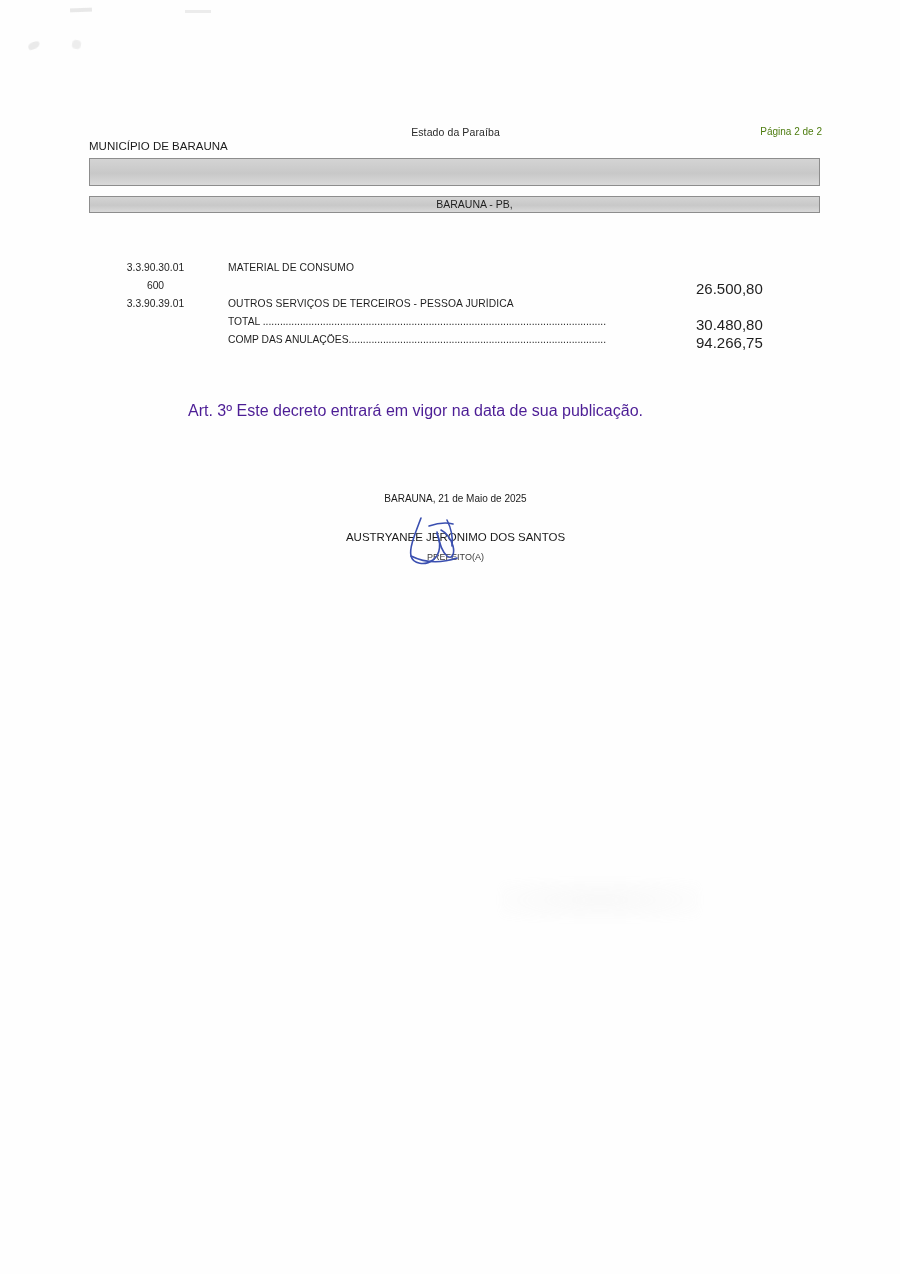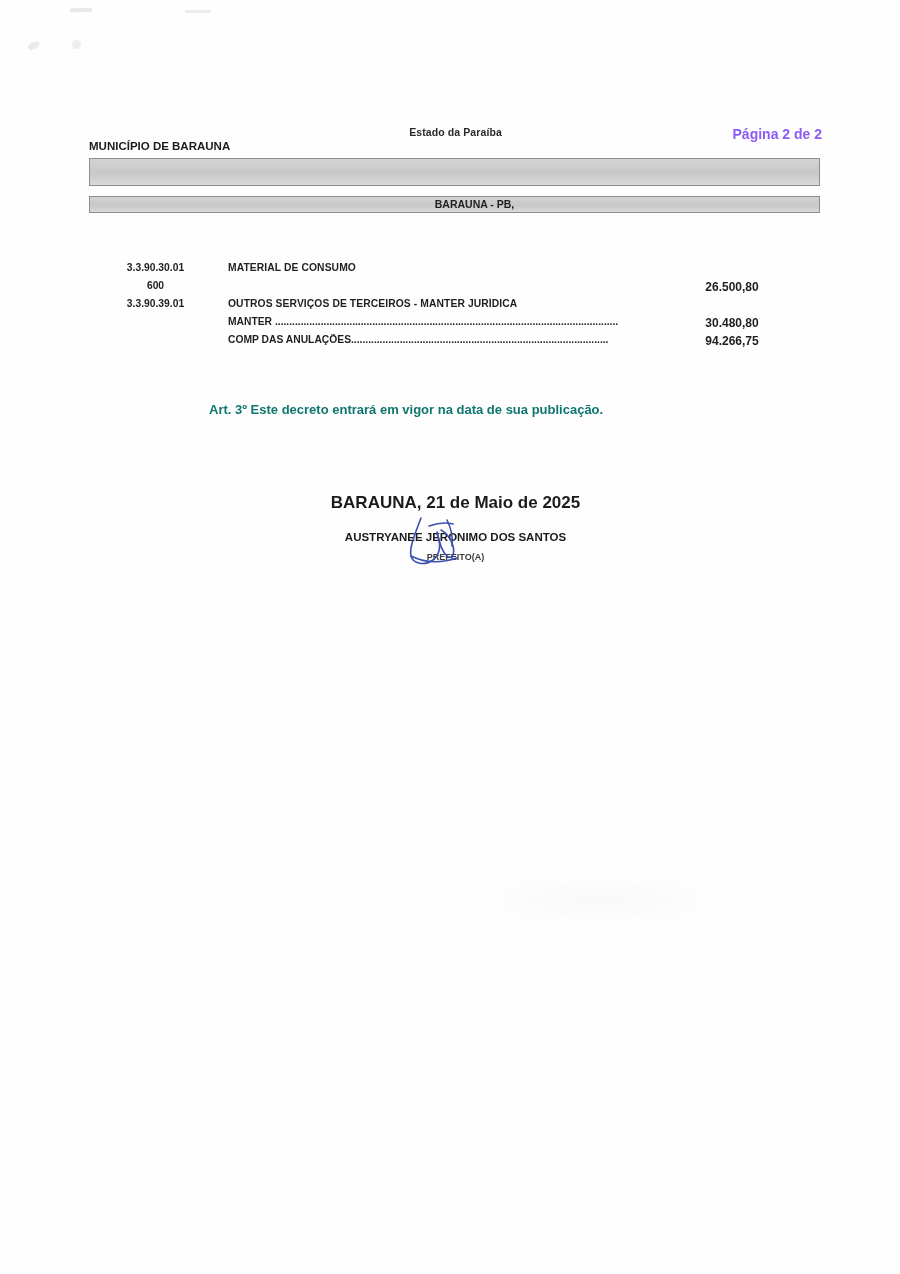--- a/index.html
+++ b/index.html
@@ -13,21 +13,20 @@
     position: relative;
     font-family: "Liberation Sans", sans-serif;
     color: #1a1a1a;
     overflow: hidden;
   }
 
   .page {
     position: absolute;
     inset: 0;
     background: #fefefe;
-    font-weight: bold;
   }
 
   
   .artifact {
     position: absolute;
     opacity: 0.30;
     pointer-events: none;
   }
   .artifact.a1 {
     left: 70px; top: 8px; width: 22px; height: 4px;
@@ -81,22 +80,22 @@
     position: absolute;
     left: 0; right: 0;
     top: 14px;
     font-size: 11.5px;
     color: #1c1c1c;
   }
   .page-number {
     position: absolute;
     right: 0;
     top: 0;
-    font-size: 14px;
-    color: #8b5cf6;
+    font-size: 10px;
+    color: #4d7c0f;
     padding-left: 32px;
   }
 
   
   .banner {
     position: absolute;
     left: 89px;
     width: 731px;
     border: 1px solid #8d8d8d;
     background: linear-gradient(180deg, #d4d4d4 0%, #c8c8c8 55%, #d9d9d9 100%);
@@ -143,49 +142,49 @@
   .row .desc {
     position: absolute;
     left: 139px;
     right: 120px;
     font-size: 10.3px;
     overflow: hidden;
     text-overflow: clip;
   }
   .row .amount {
     position: absolute;
-    right: 35px;
+    right: 16px;
     width: 110px;
-    text-align: center;
-    font-size: 12px;
+    text-align: left;
+    font-size: 15px;
   }
   .row.head .desc {
     letter-spacing: 0.1px;
   }
   .row.total .desc {
     left: 139px;
   }
 
   
   .article {
     position: absolute;
-    left: 209px;
+    left: 188px;
     top: 402px;
-    font-size: 13px;
-    color: #0f766e;
+    font-size: 16px;
+    color: #4c1d95;
   }
 
   
   .sign-date {
     position: absolute;
     left: 89px;
     top: 493px;
     width: 733px;
     text-align: center;
-    font-size: 17px;
+    font-size: 10px;
     color: #1b1b1b;
   }
   .sign-name {
     position: absolute;
     left: 89px;
     top: 531px;
     width: 733px;
     text-align: center;
     font-size: 11.5px;
     color: #1b1b1b;
@@ -238,26 +237,26 @@
       <span class="code">3.3.90.30.01</span>
       <span class="desc">MATERIAL DE CONSUMO</span>
       <span class="amount"></span>
     </div>
     <div class="row">
       <span class="code">600</span>
       <span class="amount">26.500,80</span>
     </div>
     <div class="row head">
       <span class="code">3.3.90.39.01</span>
-      <span class="desc">OUTROS SERVIÇOS DE TERCEIROS -  MANTER JURÍDICA</span>
+      <span class="desc">OUTROS SERVIÇOS DE TERCEIROS -  PESSOA JURÍDICA</span>
       <span class="amount"></span>
     </div>
     <div class="row total">
       <span class="code"></span>
-      <span class="desc">MANTER ........................................................................................................................</span>
+      <span class="desc">TOTAL ........................................................................................................................</span>
       <span class="amount">30.480,80</span>
     </div>
     <div class="row total">
       <span class="code"></span>
       <span class="desc">COMP DAS ANULAÇÕES..........................................................................................</span>
       <span class="amount">94.266,75</span>
     </div>
   </div>
 
   <div class="article">Art. 3º Este decreto entrará em vigor na data de sua publicação.</div>

